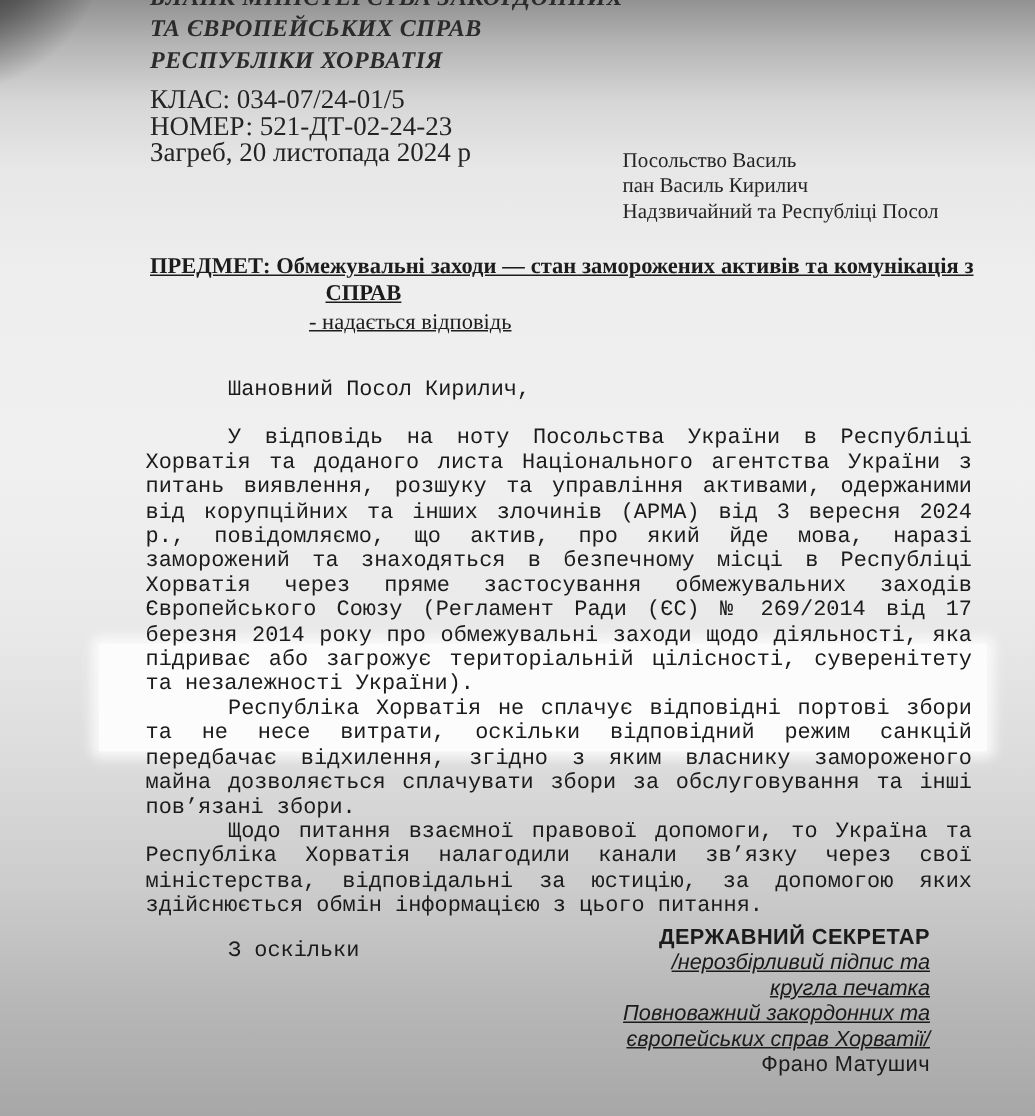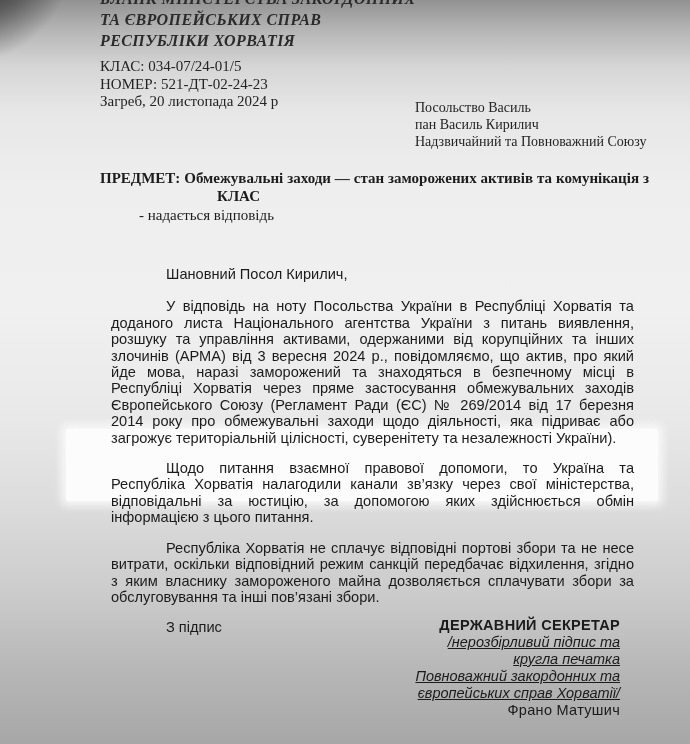--- a/index.html
+++ b/index.html
@@ -24,44 +24,44 @@
     left:100px; top:-12px; width:420px;
     font-family:"Liberation Serif", serif;
     font-style:italic; font-weight:600;
     font-size:16px; line-height:21px;
     color:#2b2b2b; letter-spacing:.4px;
   }
 
   .refs{
     left:100px; top:58px;
     font-family:"Liberation Serif", serif;
-    font-size:15px; line-height:17.5px; color:#242424;
+    font-size:18px; line-height:17.5px; color:#242424;
   }
 
   .addressee{
     left:415px; top:99px;
     font-family:"Liberation Serif", serif;
     font-size:14px; line-height:17px; color:#242424;
   }
 
   .subject{
     left:100px; top:169px; width:549px;
     font-family:"Liberation Serif", serif;
-    font-size:15px; line-height:18px; color:#1c1c1c;
+    font-size:15px; line-height:18px; color:#1c1c1c;text-decoration:underline;
   }
   .subject .l1{font-weight:bold; text-align:justify; text-align-last:justify; width:549px;}
   .subject .l2{font-weight:bold; margin-left:117px; margin-top:0px;}
-  .subject .l3{font-weight:normal; margin-left:39px; margin-top:1px;}
+  .subject .l3{font-weight:normal; margin-left:106px; margin-top:1px;}
 
   .body-text{
     left:97px; top:252px; width:551px;
     font-size:14.6px; line-height:16.4px;
     text-align:justify; color:#1b1b1b;
   }
-  .body-text p{margin:14px; text-indent:55px;}
+  .body-text p{margin:0; text-indent:55px;font-family:Liberation Mono, monospace;}
   .body-text .salutation{margin-bottom:16px; text-align:left;}
   .body-text .closing{margin-top:13px; text-align:left;}
 
   .highlight-box{
     left:66px; top:429px; width:592px; height:72px;
     background:#fcfcfc;
     border-radius:2px;
     box-shadow:0 0 8px 5px rgba(252,252,252,0.85);
   }
 
@@ -89,35 +89,35 @@
 
   <div class="abs refs">
     <div>КЛАС: 034-07/24-01/5</div>
     <div>НОМЕР: 521-ДТ-02-24-23</div>
     <div>Загреб, 20 листопада 2024 р</div>
   </div>
 
   <div class="abs addressee">
     <div>Посольство Василь</div>
     <div>пан Василь Кирилич</div>
-    <div>Надзвичайний та Повноважний Союзу</div>
+    <div>Надзвичайний та Республіці Посол</div>
   </div>
 
   <div class="abs subject">
     <div class="l1">ПРЕДМЕТ: Обмежувальні заходи — стан заморожених активів та комунікація з</div>
-    <div class="l2">КЛАС</div>
+    <div class="l2">СПРАВ</div>
     <div class="l3">- надається відповідь</div>
   </div>
 
   <div class="abs body-text">
     <p class="salutation">Шановний Посол Кирилич,</p>
     <p>У відповідь на ноту Посольства України в Республіці Хорватія та доданого листа Національного агентства України з питань виявлення, розшуку та управління активами, одержаними від корупційних та інших злочинів (АРМА) від 3 вересня 2024 р., повідомляємо, що актив, про який йде мова, наразі заморожений та знаходяться в безпечному місці в Республіці Хорватія через пряме застосування обмежувальних заходів Європейського Союзу (Регламент Ради (ЄС) № 269/2014 від 17 березня 2014 року про обмежувальні заходи щодо діяльності, яка підриває або загрожує територіальній цілісності, суверенітету та незалежності України).</p>
+    <p>Республіка Хорватія не сплачує відповідні портові збори та не несе витрати, оскільки відповідний режим санкцій передбачає відхилення, згідно з яким власнику замороженого майна дозволяється сплачувати збори за обслуговування та інші пов’язані збори.</p>
     <p>Щодо питання взаємної правової допомоги, то Україна та Республіка Хорватія налагодили канали зв’язку через свої міністерства, відповідальні за юстицію, за допомогою яких здійснюється обмін інформацією з цього питання.</p>
-    <p>Республіка Хорватія не сплачує відповідні портові збори та не несе витрати, оскільки відповідний режим санкцій передбачає відхилення, згідно з яким власнику замороженого майна дозволяється сплачувати збори за обслуговування та інші пов’язані збори.</p>
-    <p class="closing">З підпис</p>
+    <p class="closing">З оскільки</p>
   </div>
 
   <div class="abs signature">
     <div class="sig-title">ДЕРЖАВНИЙ СЕКРЕТАР</div>
     <div class="sig-note">/нерозбірливий підпис та</div>
     <div class="sig-note">кругла печатка</div>
     <div class="sig-note">Повноважний закордонних та</div>
     <div class="sig-note">європейських справ Хорватії/</div>
     <div class="sig-name">Франо Матушич</div>
   </div>

